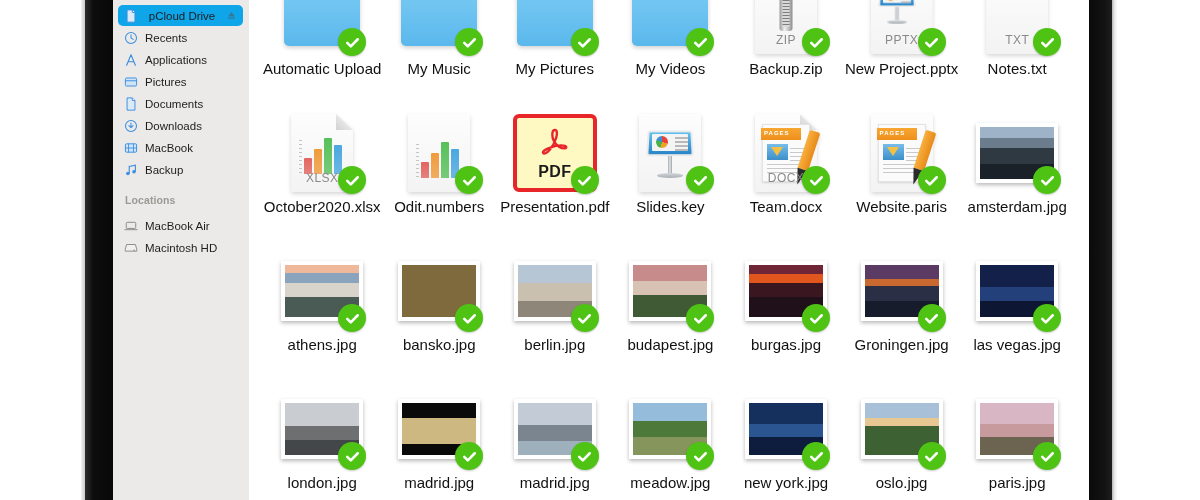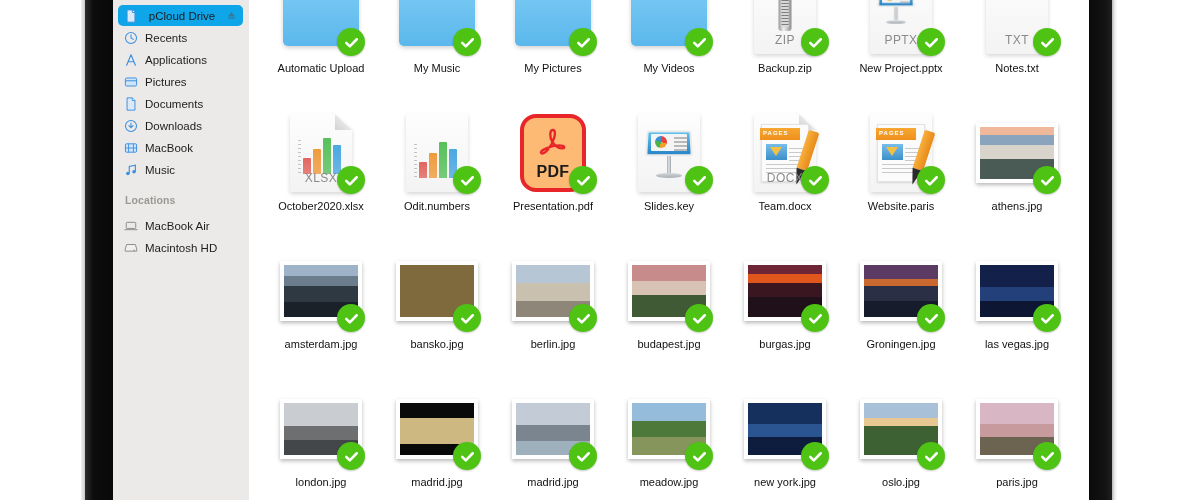--- a/index.html
+++ b/index.html
@@ -63,21 +63,21 @@
   }
   .cell {
     display: flex; flex-direction: column; align-items: center;
     height: 116px;
   }
   .thumb-wrap {
     position: relative; width: 92px; height: 86px;
     display: flex; align-items: center; justify-content: center;
   }
   .fname {
-    margin-top: 4px; font-size: 11px; color: #111; text-align: center;
+    margin-top: 4px; font-size: 15px; color: #111; text-align: center;
     white-space: nowrap; line-height: 13px;
   }
   .badge {
     position: absolute; right: 2px; bottom: 2px;
     width: 28px; height: 28px; border-radius: 50%;
     background: #4fc314;
     display: flex; align-items: center; justify-content: center;
     box-shadow: 0 1px 2px rgba(0,0,0,.22);
   }
   .badge svg { width: 17px; height: 17px; }
@@ -127,23 +127,23 @@
   .easel .base { position:absolute; left:10px; bottom:0; width:26px; height:5px;
        background:linear-gradient(to bottom,#d3d7da,#a9aeb3); border-radius:50%; }
 
   
   .bars { position: relative; width: 44px; height: 40px; display:flex; align-items:flex-end; gap:2.5px; }
   .bars .bar { width: 7.5px; border-radius: 1px 1px 0 0; }
   .bars .axis { position:absolute; left:-5px; bottom:0; width:3px; height:34px;
        background: repeating-linear-gradient(to bottom,#c4c4c4 0 1px, transparent 1px 4px); }
 
   
-  .pdf-box { position: relative; width: 66px; height: 78px;
-       border: 4px solid #e8262a; border-radius: 16px;
-       background: #fdba74; }
+  .pdf-box { position: relative; width: 84px; height: 78px;
+       border: 4px solid #e8262a; border-radius: 6px;
+       background: #fef9c3; }
   .pdf-a { position:absolute; left:50%; top:9px; transform:translateX(-50%); width:34px; height:32px; }
   .pdf-text { position:absolute; left:0; right:0; bottom:7px; text-align:center;
        font-size:16px; font-weight:bold; color:#1b1b1b; letter-spacing:.3px; }
 
   
   .pagesart { position:absolute; left:7px; top:10px; width:48px; height:58px; }
   .pagesart .sheet { position:absolute; inset:0; background:#fbfbfb; border:1px solid #e3e3e3;
        box-shadow:0 1px 2px rgba(0,0,0,.12); }
   .pagesart .banner { position:absolute; left:-1px; top:4px; width:40px; height:12px;
        background:linear-gradient(to bottom,#f7a732,#ef8f1c); font-size:6px; color:#fff;
@@ -228,21 +228,21 @@
               <path d="M1.6 8h12.8M5.2 3.2v9.6M10.8 3.2v9.6" stroke="#3b8fe0" stroke-width="1"></path>
             </svg></span>
           <span class="sb-label">MacBook</span>
         </div>
         <div class="sb-item">
           <span class="sb-ico"><svg viewBox="0 0 16 16">
               <path d="M6 12V4l7-1.5V10" stroke="#3b8fe0" stroke-width="1.3" fill="none"></path>
               <circle cx="4.4" cy="12" r="2" fill="#3b8fe0"></circle>
               <circle cx="11.4" cy="10" r="2" fill="#3b8fe0"></circle>
             </svg></span>
-          <span class="sb-label">Music</span>
+          <span class="sb-label">Backup</span>
         </div>
       </div>
     <div class="sb-heading">Locations</div>
     <div class="sb-list" id="sb-loc">
         <div class="sb-item">
           <span class="sb-ico"><svg viewBox="0 0 16 16">
               <rect x="2.6" y="3.8" width="10.8" height="7" rx="1" fill="none" stroke="#8a8a8a" stroke-width="1.1"></rect>
               <path d="M1 12.2h14" stroke="#8a8a8a" stroke-width="1.1" stroke-linecap="round"></path>
             </svg></span>
           <span class="sb-label">MacBook Air</span>
@@ -512,42 +512,42 @@
               <svg viewBox="0 0 24 24">
                 <path d="M4.6 12.4 9.6 17.4 19.4 7.4" fill="none" stroke="#fff" stroke-width="3.6" stroke-linecap="round" stroke-linejoin="round"></path>
               </svg>
             </span>
           </div>
           <div class="fname">Website.paris</div>
         </div>
         <div class="cell">
           <div class="thumb-wrap">
             <div class="photo">
+              <span class="px" style="background-image:linear-gradient(to bottom,#9fb3c8 0 22%,#6b7c8c 22% 40%,#2f3942 40% 72%,#1b2128 72% 100%)"></span>
+            </div>
+            <span class="badge">
+              <svg viewBox="0 0 24 24">
+                <path d="M4.6 12.4 9.6 17.4 19.4 7.4" fill="none" stroke="#fff" stroke-width="3.6" stroke-linecap="round" stroke-linejoin="round"></path>
+              </svg>
+            </span>
+          </div>
+          <div class="fname">amsterdam.jpg</div>
+        </div>
+        <div class="cell">
+          <div class="thumb-wrap">
+            <div class="photo">
               <span class="px" style="background-image:linear-gradient(to bottom,#f0b89a 0 16%,#8aa4bd 16% 34%,#d8d4cc 34% 62%,#4a5a54 62% 100%)"></span>
             </div>
             <span class="badge">
               <svg viewBox="0 0 24 24">
                 <path d="M4.6 12.4 9.6 17.4 19.4 7.4" fill="none" stroke="#fff" stroke-width="3.6" stroke-linecap="round" stroke-linejoin="round"></path>
               </svg>
             </span>
           </div>
           <div class="fname">athens.jpg</div>
-        </div>
-        <div class="cell">
-          <div class="thumb-wrap">
-            <div class="photo">
-              <span class="px" style="background-image:linear-gradient(to bottom,#9fb3c8 0 22%,#6b7c8c 22% 40%,#2f3942 40% 72%,#1b2128 72% 100%)"></span>
-            </div>
-            <span class="badge">
-              <svg viewBox="0 0 24 24">
-                <path d="M4.6 12.4 9.6 17.4 19.4 7.4" fill="none" stroke="#fff" stroke-width="3.6" stroke-linecap="round" stroke-linejoin="round"></path>
-              </svg>
-            </span>
-          </div>
-          <div class="fname">amsterdam.jpg</div>
         </div>
         <div class="cell">
           <div class="thumb-wrap">
             <div class="photo">
               <span class="px" style="background-image:linear-gradient(to bottom,#7e6a3c 0 100%)"></span>
             </div>
             <span class="badge">
               <svg viewBox="0 0 24 24">
                 <path d="M4.6 12.4 9.6 17.4 19.4 7.4" fill="none" stroke="#fff" stroke-width="3.6" stroke-linecap="round" stroke-linejoin="round"></path>
               </svg>

